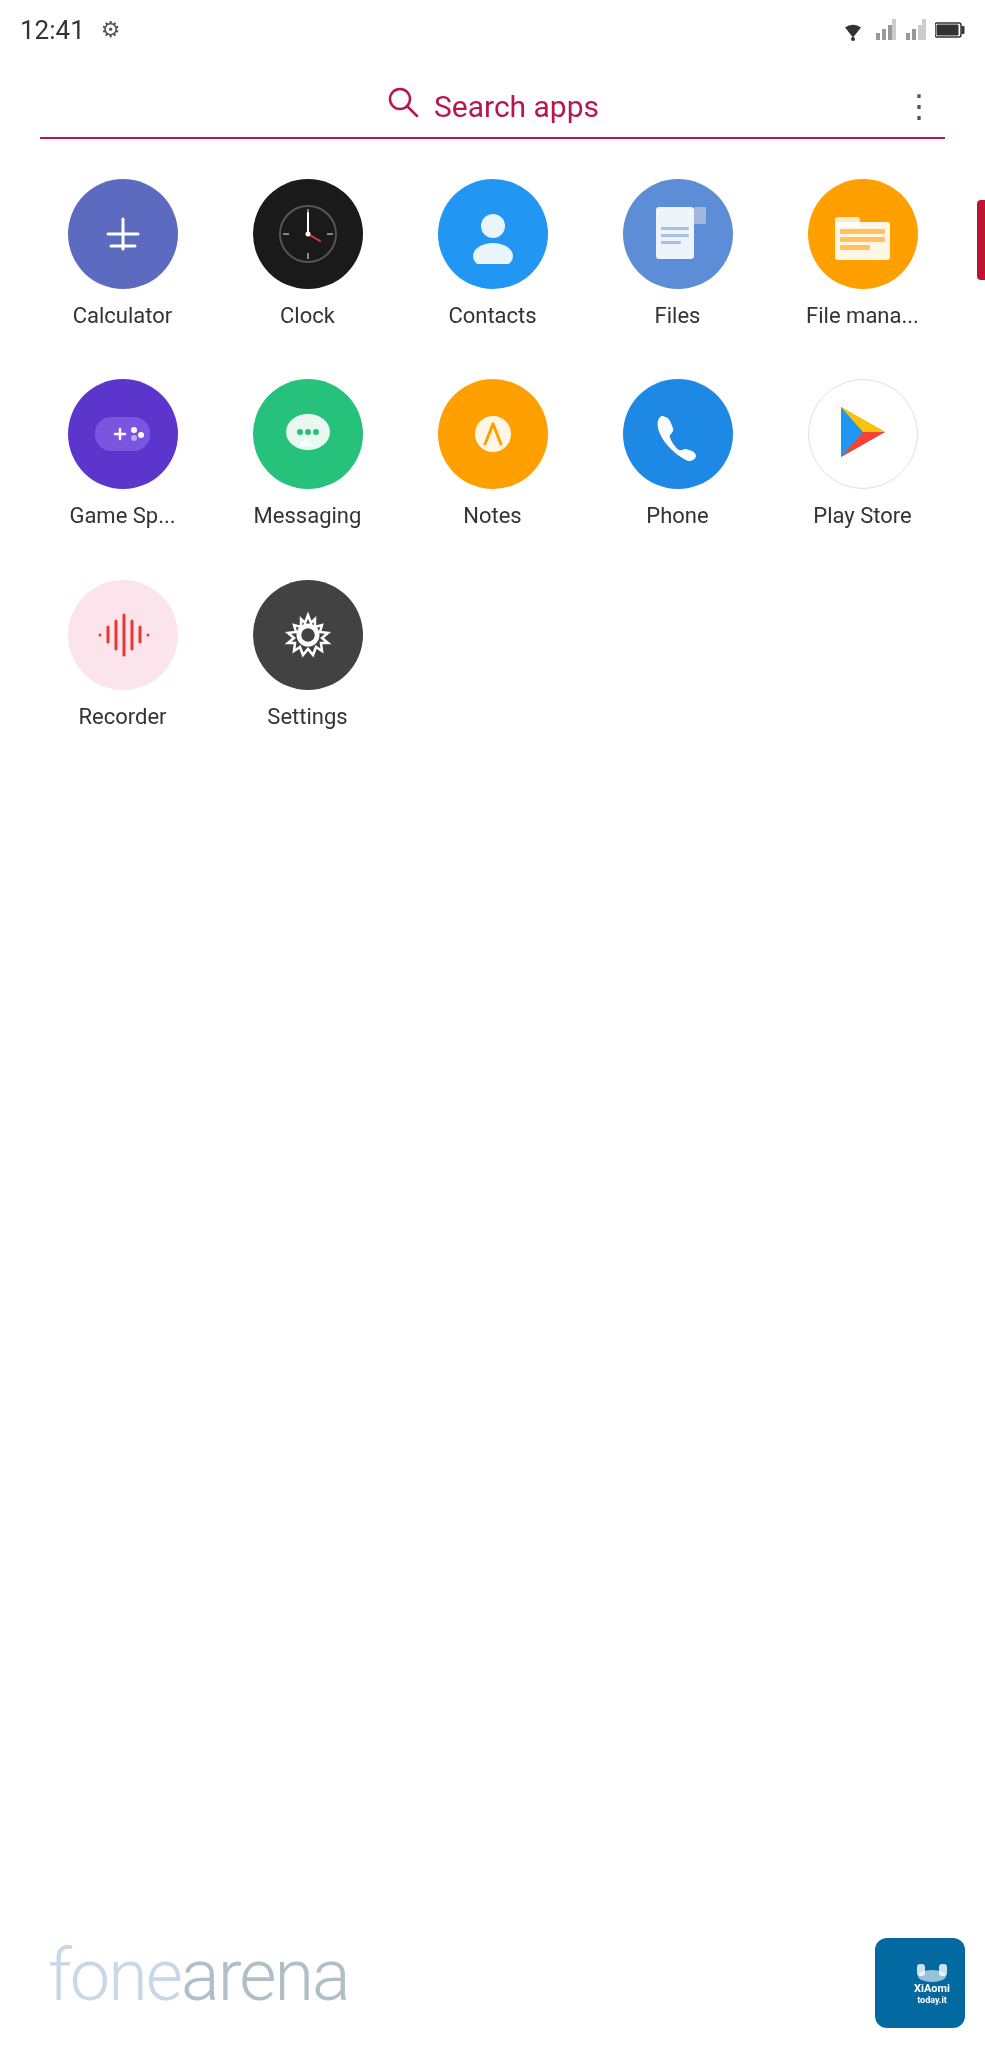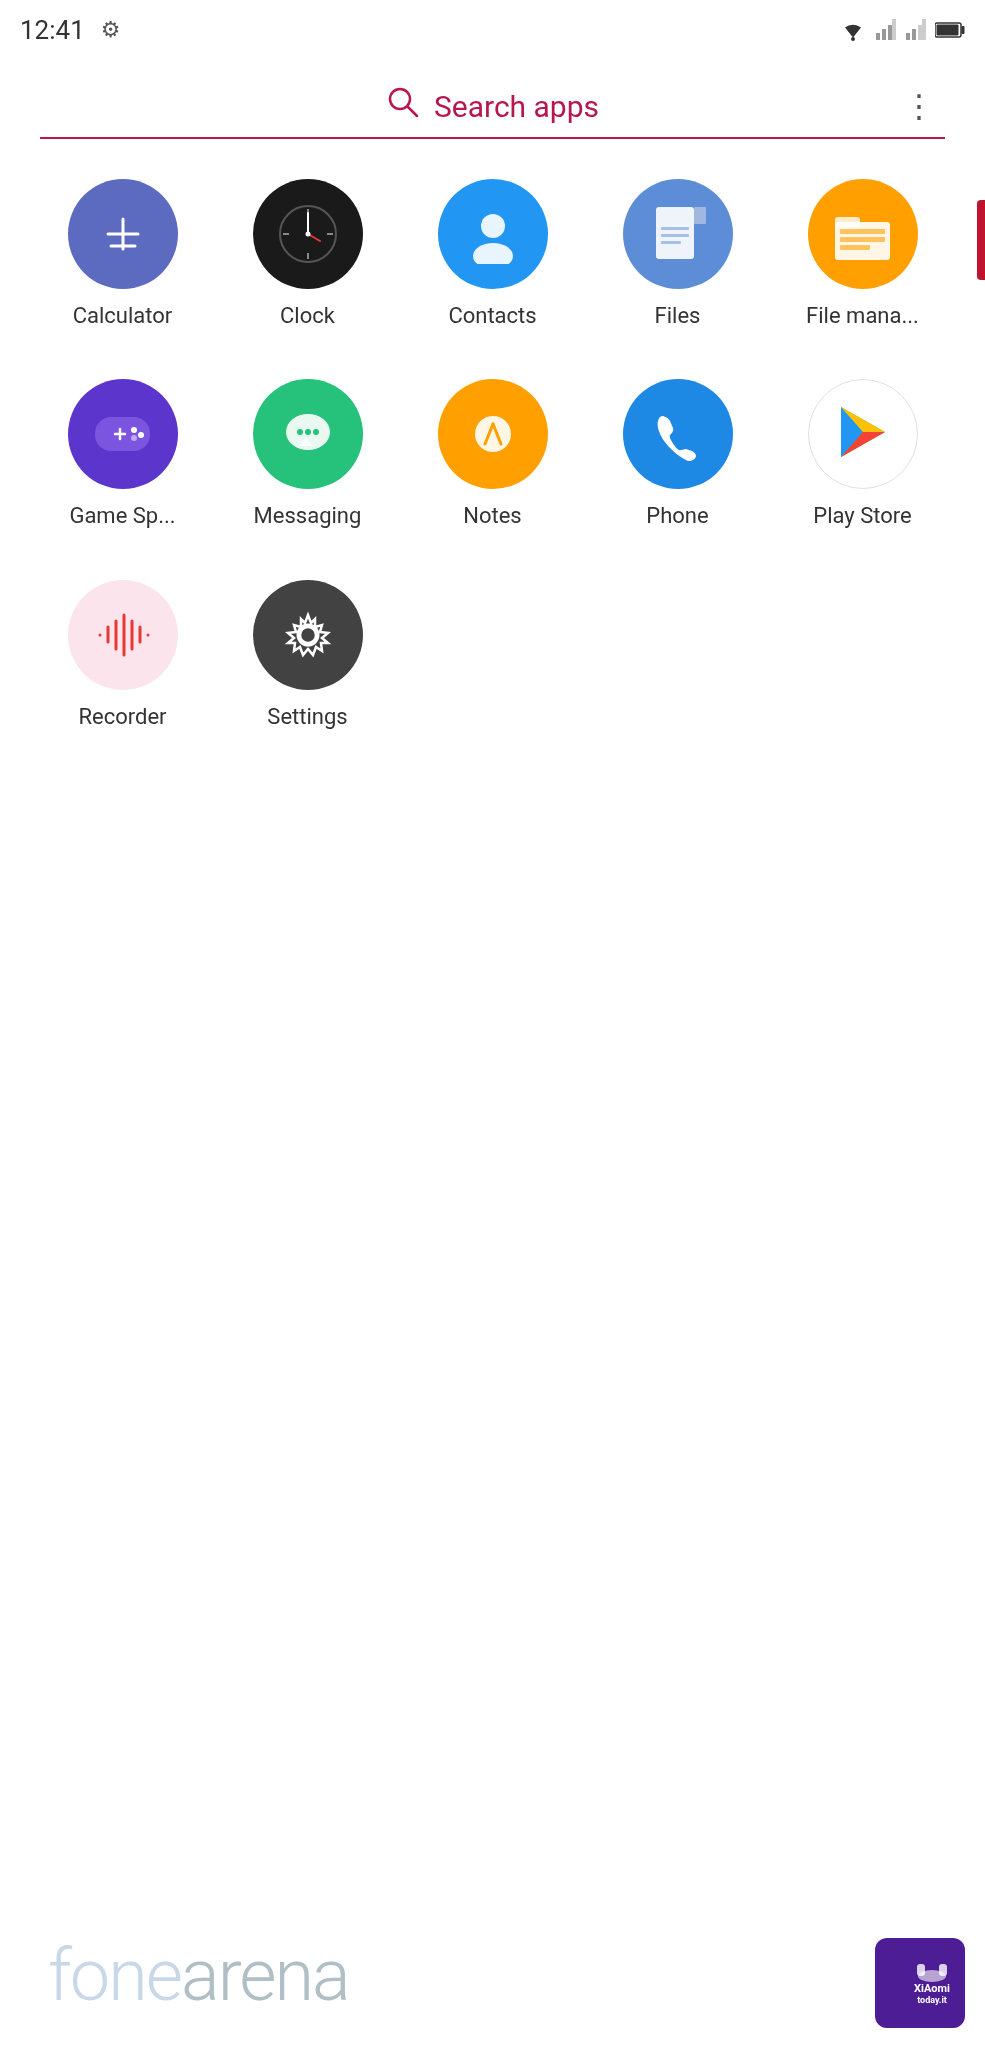--- a/index.html
+++ b/index.html
@@ -216,21 +216,21 @@
       color: #b0bec5;
     }
 
     
     .xiaomi-badge {
       position: absolute;
       bottom: 20px;
       right: 20px;
       width: 90px;
       height: 90px;
-      background: #4c1d95;
+      background: #0369a1;
       border-radius: 12px;
       display: flex;
       flex-direction: column;
       align-items: center;
       justify-content: center;
       font-size: 11px;
       color: #fff;
       font-weight: bold;
       padding-left: 24px;
     }

